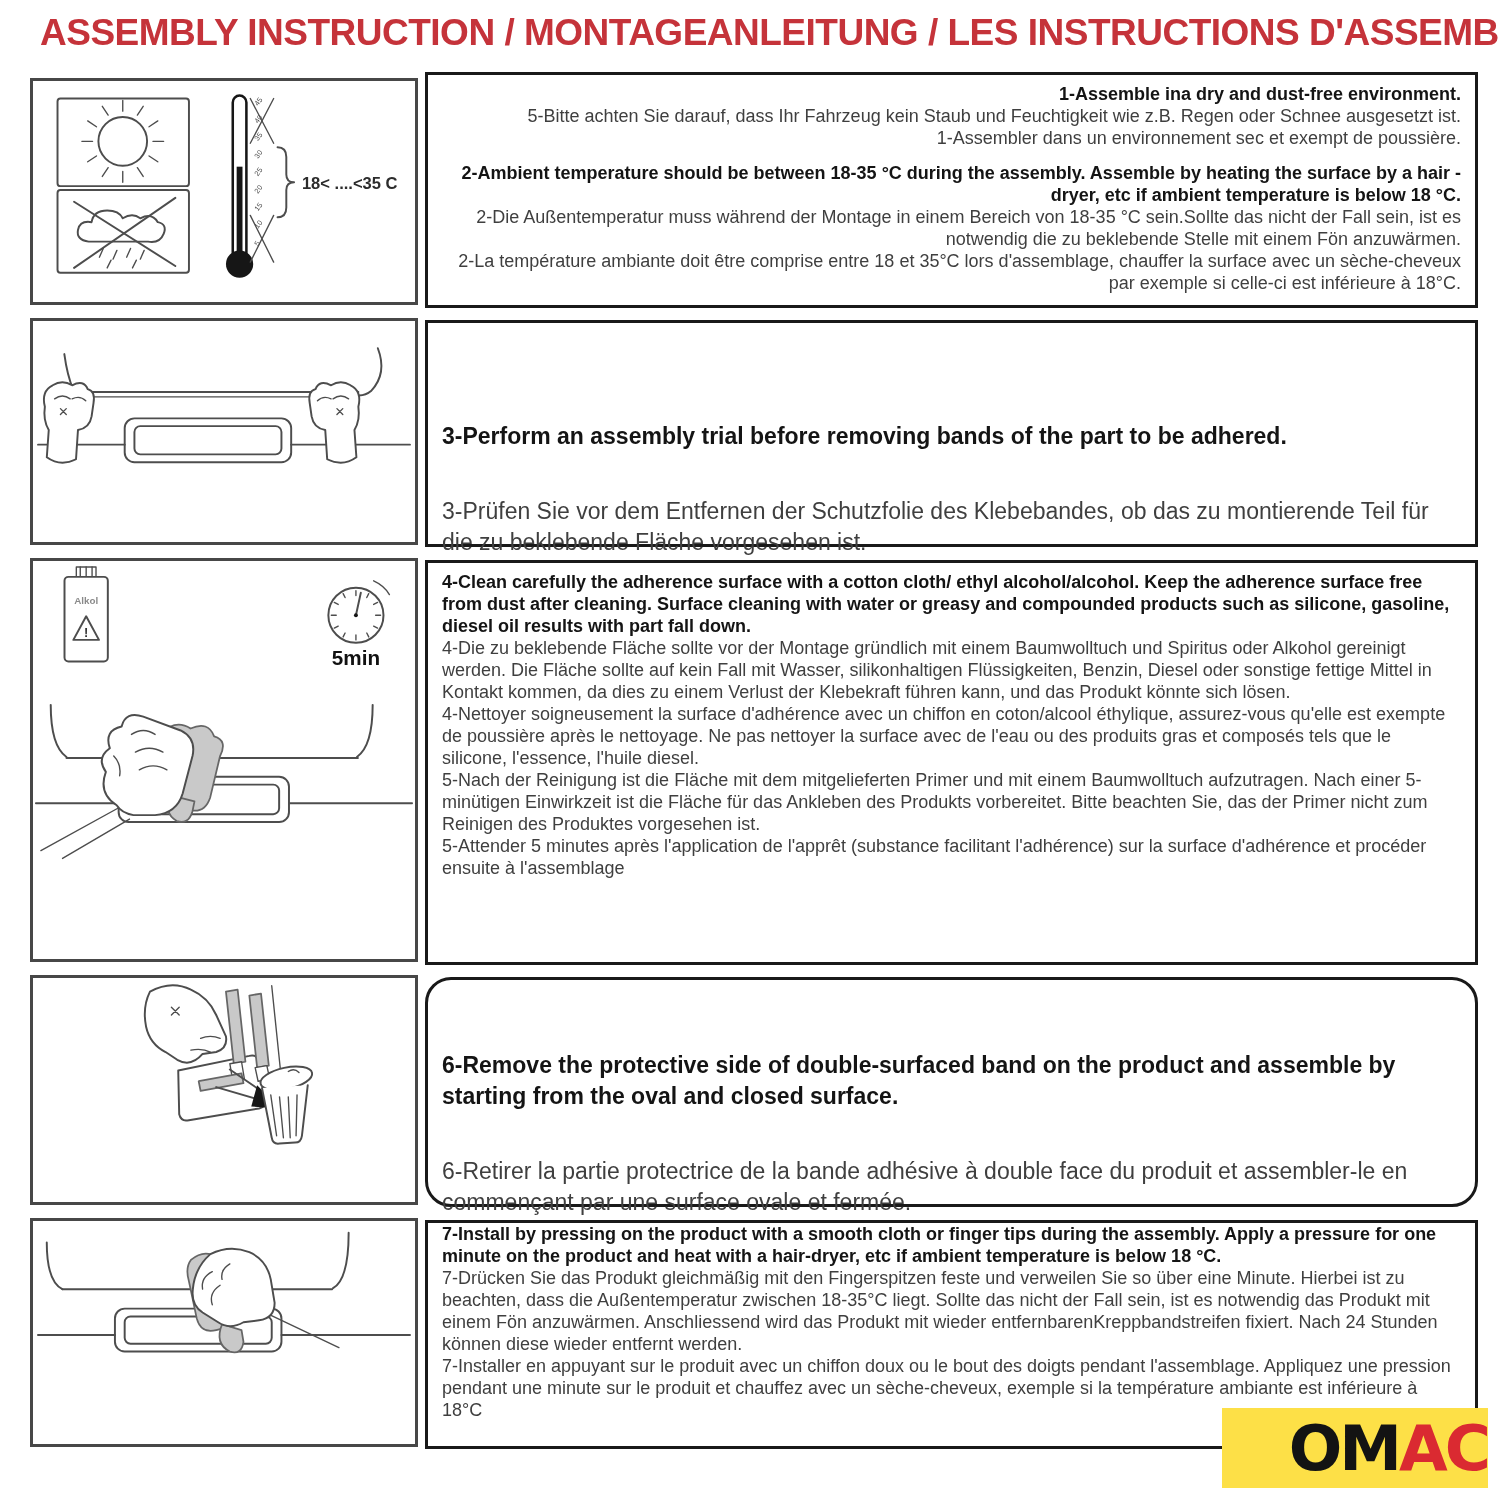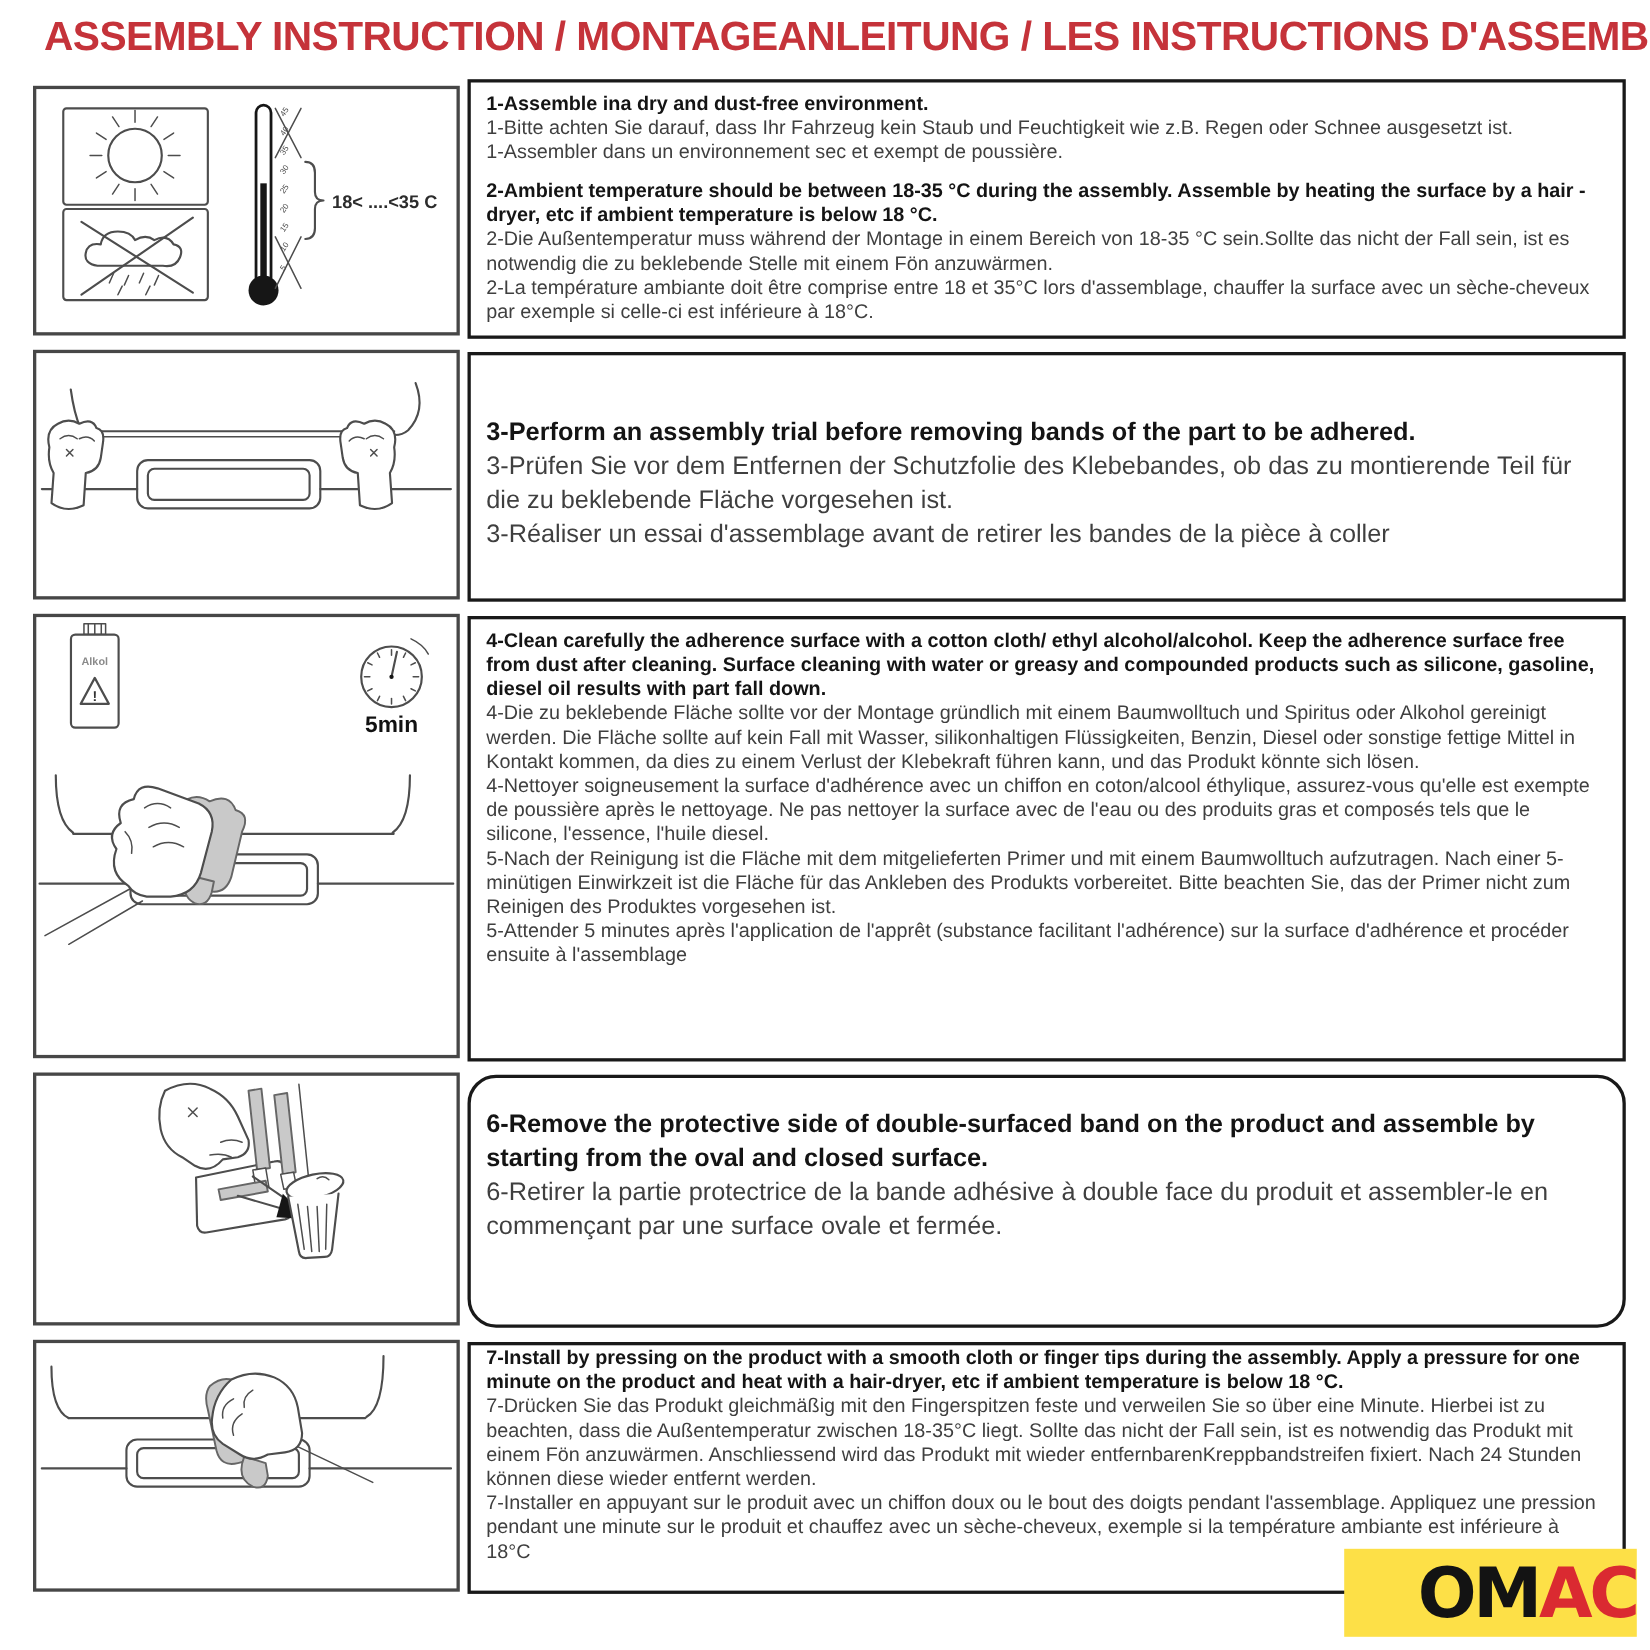--- a/index.html
+++ b/index.html
@@ -5,21 +5,21 @@
   html,body{margin:0;padding:0;background:#fff;}
   .page{position:relative;width:1500px;height:1500px;background:#fff;overflow:hidden;
         font-family:"Liberation Sans", sans-serif;}
   .title{position:absolute;left:40px;top:12px;margin:0;font-size:37px;font-weight:800;
          letter-spacing:-0.5px;color:#c5333a;white-space:nowrap;}
   .box{position:absolute;box-sizing:border-box;background:#fff;}
   .illus{border:3px solid #474747;}
   .txt{border:3px solid #191919;padding:8px 14px 6px 14px;}
   .txt p{margin:0;color:#3f3f3f;}
   .fs-s p{font-size:18px;line-height:22px;}
-  .fs-l p{font-size:23px;line-height:31px;}
+  .fs-l p{font-size:23px;line-height:31px;margin-top:44px;}
   .txt p.b{font-weight:bold;color:#141414;}
   .txt p.gap{margin-top:13px;}
   .pad-c{padding-top:54px;}
   .pad-m{padding-top:26px;}
   .pad-s{padding-top:0;}
   svg{display:block;width:100%;height:100%;}
   svg .o{fill:none;stroke:#4d4d4d;stroke-width:2;stroke-linecap:round;stroke-linejoin:round;}
   svg .ow{fill:#fff;stroke:#4d4d4d;stroke-width:2;stroke-linecap:round;stroke-linejoin:round;}
   svg .gy{fill:#c9c9c9;stroke:#666;stroke-width:1.8;stroke-linejoin:round;}
   svg .k{fill:none;stroke:#161616;stroke-width:2.6;stroke-linecap:round;}
@@ -94,23 +94,23 @@
             <line x1="245" y1="18" x2="221" y2="64"></line>
           <line x1="221" y1="138" x2="245" y2="186"></line>
             <line x1="245" y1="138" x2="221" y2="186"></line>
         </g>
         <path class="o" d="M249,68 Q258,68 258,78 L258,96 Q258,104 266,104 Q258,104 258,112 L258,130 Q258,140 249,140"></path>
         <text x="274" y="111" font-size="17" font-weight="bold" fill="#2c2c2c">18&lt; ....&lt;35 C</text>
       </g>
     </svg>
   </div>
 
-  <div class="box txt fs-s" style="left:425px;top:72px;width:1053px;height:236px;">
+  <div class="box txt fs-s" style="left:425px;top:72px;width:1053px;height:236px;text-align:right;">
     <p class="b">1-Assemble ina dry and dust-free environment.</p>
-    <p>1-Bitte achten Sie darauf, dass Ihr Fahrzeug kein Staub und Feuchtigkeit wie z.B. Regen oder Schnee ausgesetzt ist.</p>
+    <p>5-Bitte achten Sie darauf, dass Ihr Fahrzeug kein Staub und Feuchtigkeit wie z.B. Regen oder Schnee ausgesetzt ist.</p>
     <p>1-Assembler dans un environnement sec et exempt de poussière.</p>
     <p class="b gap">2-Ambient temperature should be between 18-35 °C  during the assembly. Assemble by heating the surface by a hair -dryer, etc if ambient temperature is below 18 °C.</p>
     <p>2-Die Außentemperatur muss während der Montage in einem Bereich von 18-35 °C  sein.Sollte das nicht der Fall sein, ist es notwendig die zu beklebende Stelle mit einem Fön anzuwärmen.</p>
     <p>2-La température ambiante doit être comprise entre 18 et 35°C lors d'assemblage, chauffer la surface avec un sèche-cheveux par exemple si celle-ci est inférieure à 18°C.</p>
   </div>
 
   <div class="box illus" style="left:30px;top:318px;width:388px;height:227px;">
     <svg viewBox="0 0 388 227">
       <g>
         <path class="o" d="M30,34 Q33,56 39,70"></path>

